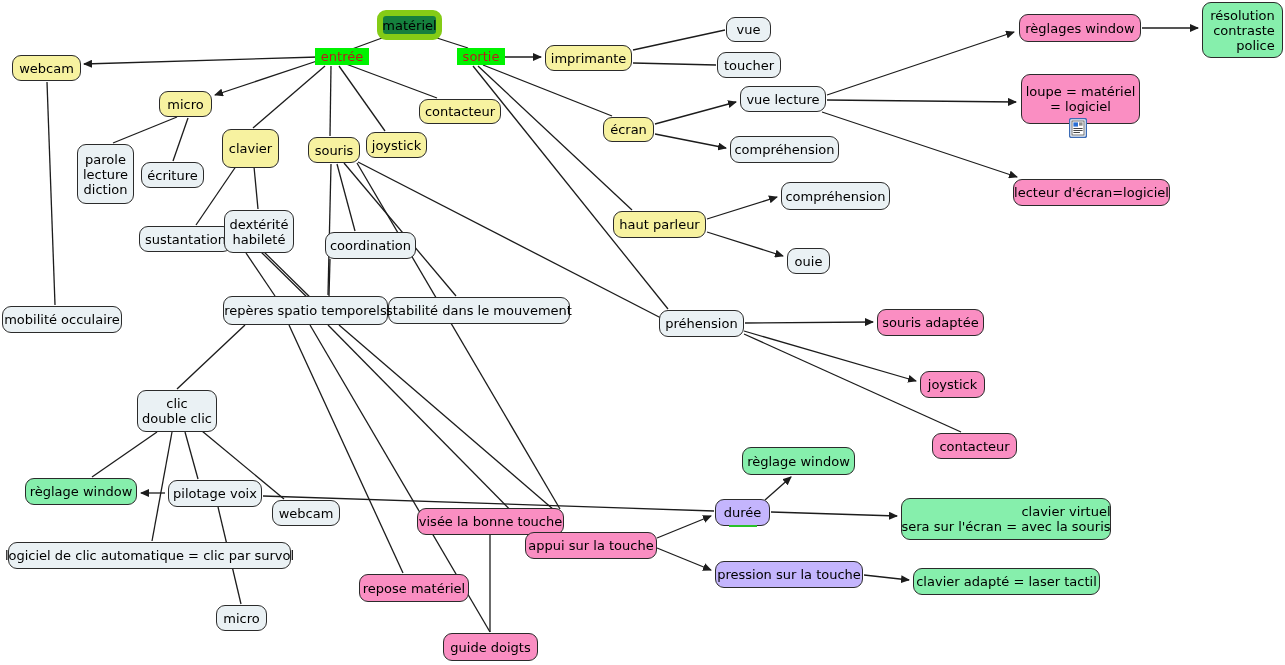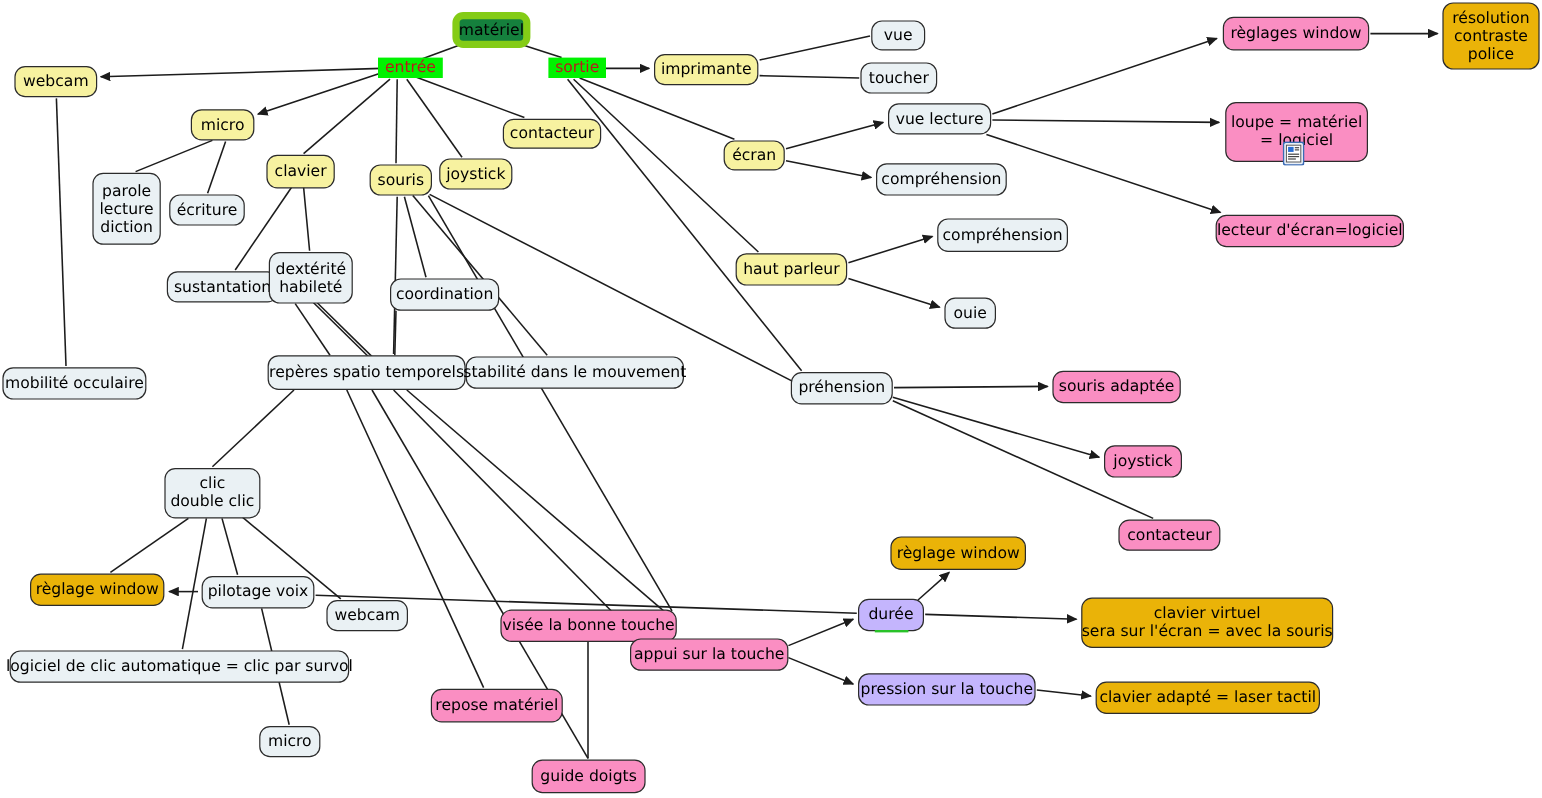--- a/index.html
+++ b/index.html
@@ -33,21 +33,21 @@
     border-radius:9px;
     color:#000000;
     font-size:13px;
     line-height:15px;
     padding:3px 7px;
     white-space:pre;
     z-index:3;
   }
   .n-yellow{background:#f7f2a0;}
   .n-pink{background:#fa8ec2;}
-  .n-grey{background:#eab308;}
+  .n-grey{background:#86efac;text-align:right;}
   .n-pale{background:#eaf1f4;}
   .n-white{background:#c4b5fd;}
   .n-red{background:#15803d;border:6px solid #84cc16;border-radius:9px;}
   .label-green{
     position:absolute;
     background:#00f200;
     border:0;
     border-radius:0;
     padding:0px 3px;
     font-size:13px;
@@ -141,21 +141,21 @@
         <line x1="771" y1="512" x2="897" y2="516" stroke="#1c1c1c" stroke-width="1.3" marker-end="url(#arrowhead)"></line>
         <line x1="864" y1="575" x2="909" y2="580" stroke="#1c1c1c" stroke-width="1.3" marker-end="url(#arrowhead)"></line>
       </g>
   </svg>
 
   <div id="node-layer">
       <div class="node n-red" style="left: 377px; top: 10px; width: 65px; height: 30px;">matériel</div>
       <div class="node n-yellow" style="left: 12px; top: 55px; width: 69px; height: 26px;">webcam</div>
       <div class="node n-yellow" style="left: 159px; top: 91px; width: 53px; height: 26px;">micro</div>
       <div class="node n-yellow" style="left: 419px; top: 99px; width: 82px; height: 25px;">contacteur</div>
-      <div class="node n-yellow" style="left: 222px; top: 129px; width: 57px; height: 28px;">clavier</div>
+      <div class="node n-yellow" style="left: 222px; top: 129px; width: 57px; height: 39px;">clavier</div>
       <div class="node n-yellow" style="left: 308px; top: 137px; width: 52px; height: 26px;">souris</div>
       <div class="node n-yellow" style="left: 366px; top: 132px; width: 61px; height: 26px;">joystick</div>
       <div class="node n-yellow" style="left: 545px; top: 45px; width: 87px; height: 26px;">imprimante</div>
       <div class="node n-yellow" style="left: 603px; top: 117px; width: 51px; height: 25px;">écran</div>
       <div class="node n-yellow" style="left: 613px; top: 211px; width: 93px; height: 27px;">haut parleur</div>
       <div class="node n-pale" style="left: 77px; top: 144px; width: 57px; height: 60px;">parole
 lecture
 diction</div>
       <div class="node n-pale" style="left: 141px; top: 162px; width: 63px; height: 26px;">écriture</div>
       <div class="node n-pale" style="left: 139px; top: 226px; width: 93px; height: 26px;">sustantation</div>
@@ -169,21 +169,21 @@
       <div class="node n-pale" style="left: 717px; top: 52px; width: 64px; height: 26px;">toucher</div>
       <div class="node n-pale" style="left: 740px; top: 86px; width: 86px; height: 26px;">vue lecture</div>
       <div class="node n-pale" style="left: 730px; top: 136px; width: 109px; height: 27px;">compréhension</div>
       <div class="node n-pale" style="left: 781px; top: 182px; width: 109px; height: 28px;">compréhension</div>
       <div class="node n-pale" style="left: 787px; top: 248px; width: 43px; height: 26px;">ouie</div>
       <div class="node n-pale" style="left: 659px; top: 310px; width: 85px; height: 27px;">préhension</div>
       <div class="node n-pink" style="left: 1019px; top: 14px; width: 122px; height: 28px;">règlages window</div>
       <div class="node n-grey" style="left: 1202px; top: 2px; width: 81px; height: 56px;">résolution
 contraste
 police</div>
-      <div class="node n-pink" style="left: 1021px; top: 85px; width: 119px; height: 50px;">loupe = matériel
+      <div class="node n-pink" style="left: 1021px; top: 74px; width: 119px; height: 50px;">loupe = matériel
 = logiciel</div>
       <div class="node n-pink" style="left: 1013px; top: 179px; width: 157px; height: 27px;">lecteur d'écran=logiciel</div>
       <div class="node n-pink" style="left: 877px; top: 309px; width: 107px; height: 27px;">souris adaptée</div>
       <div class="node n-pink" style="left: 920px; top: 371px; width: 65px; height: 27px;">joystick</div>
       <div class="node n-pink" style="left: 932px; top: 433px; width: 85px; height: 26px;">contacteur</div>
       <div class="node n-pale" style="left: 137px; top: 390px; width: 80px; height: 42px;">clic
 double clic</div>
       <div class="node n-grey" style="left: 25px; top: 478px; width: 112px; height: 27px;">règlage window</div>
       <div class="node n-pale" style="left: 168px; top: 480px; width: 94px; height: 27px;">pilotage voix</div>
       <div class="node n-pale" style="left: 272px; top: 500px; width: 68px; height: 26px;">webcam</div>

